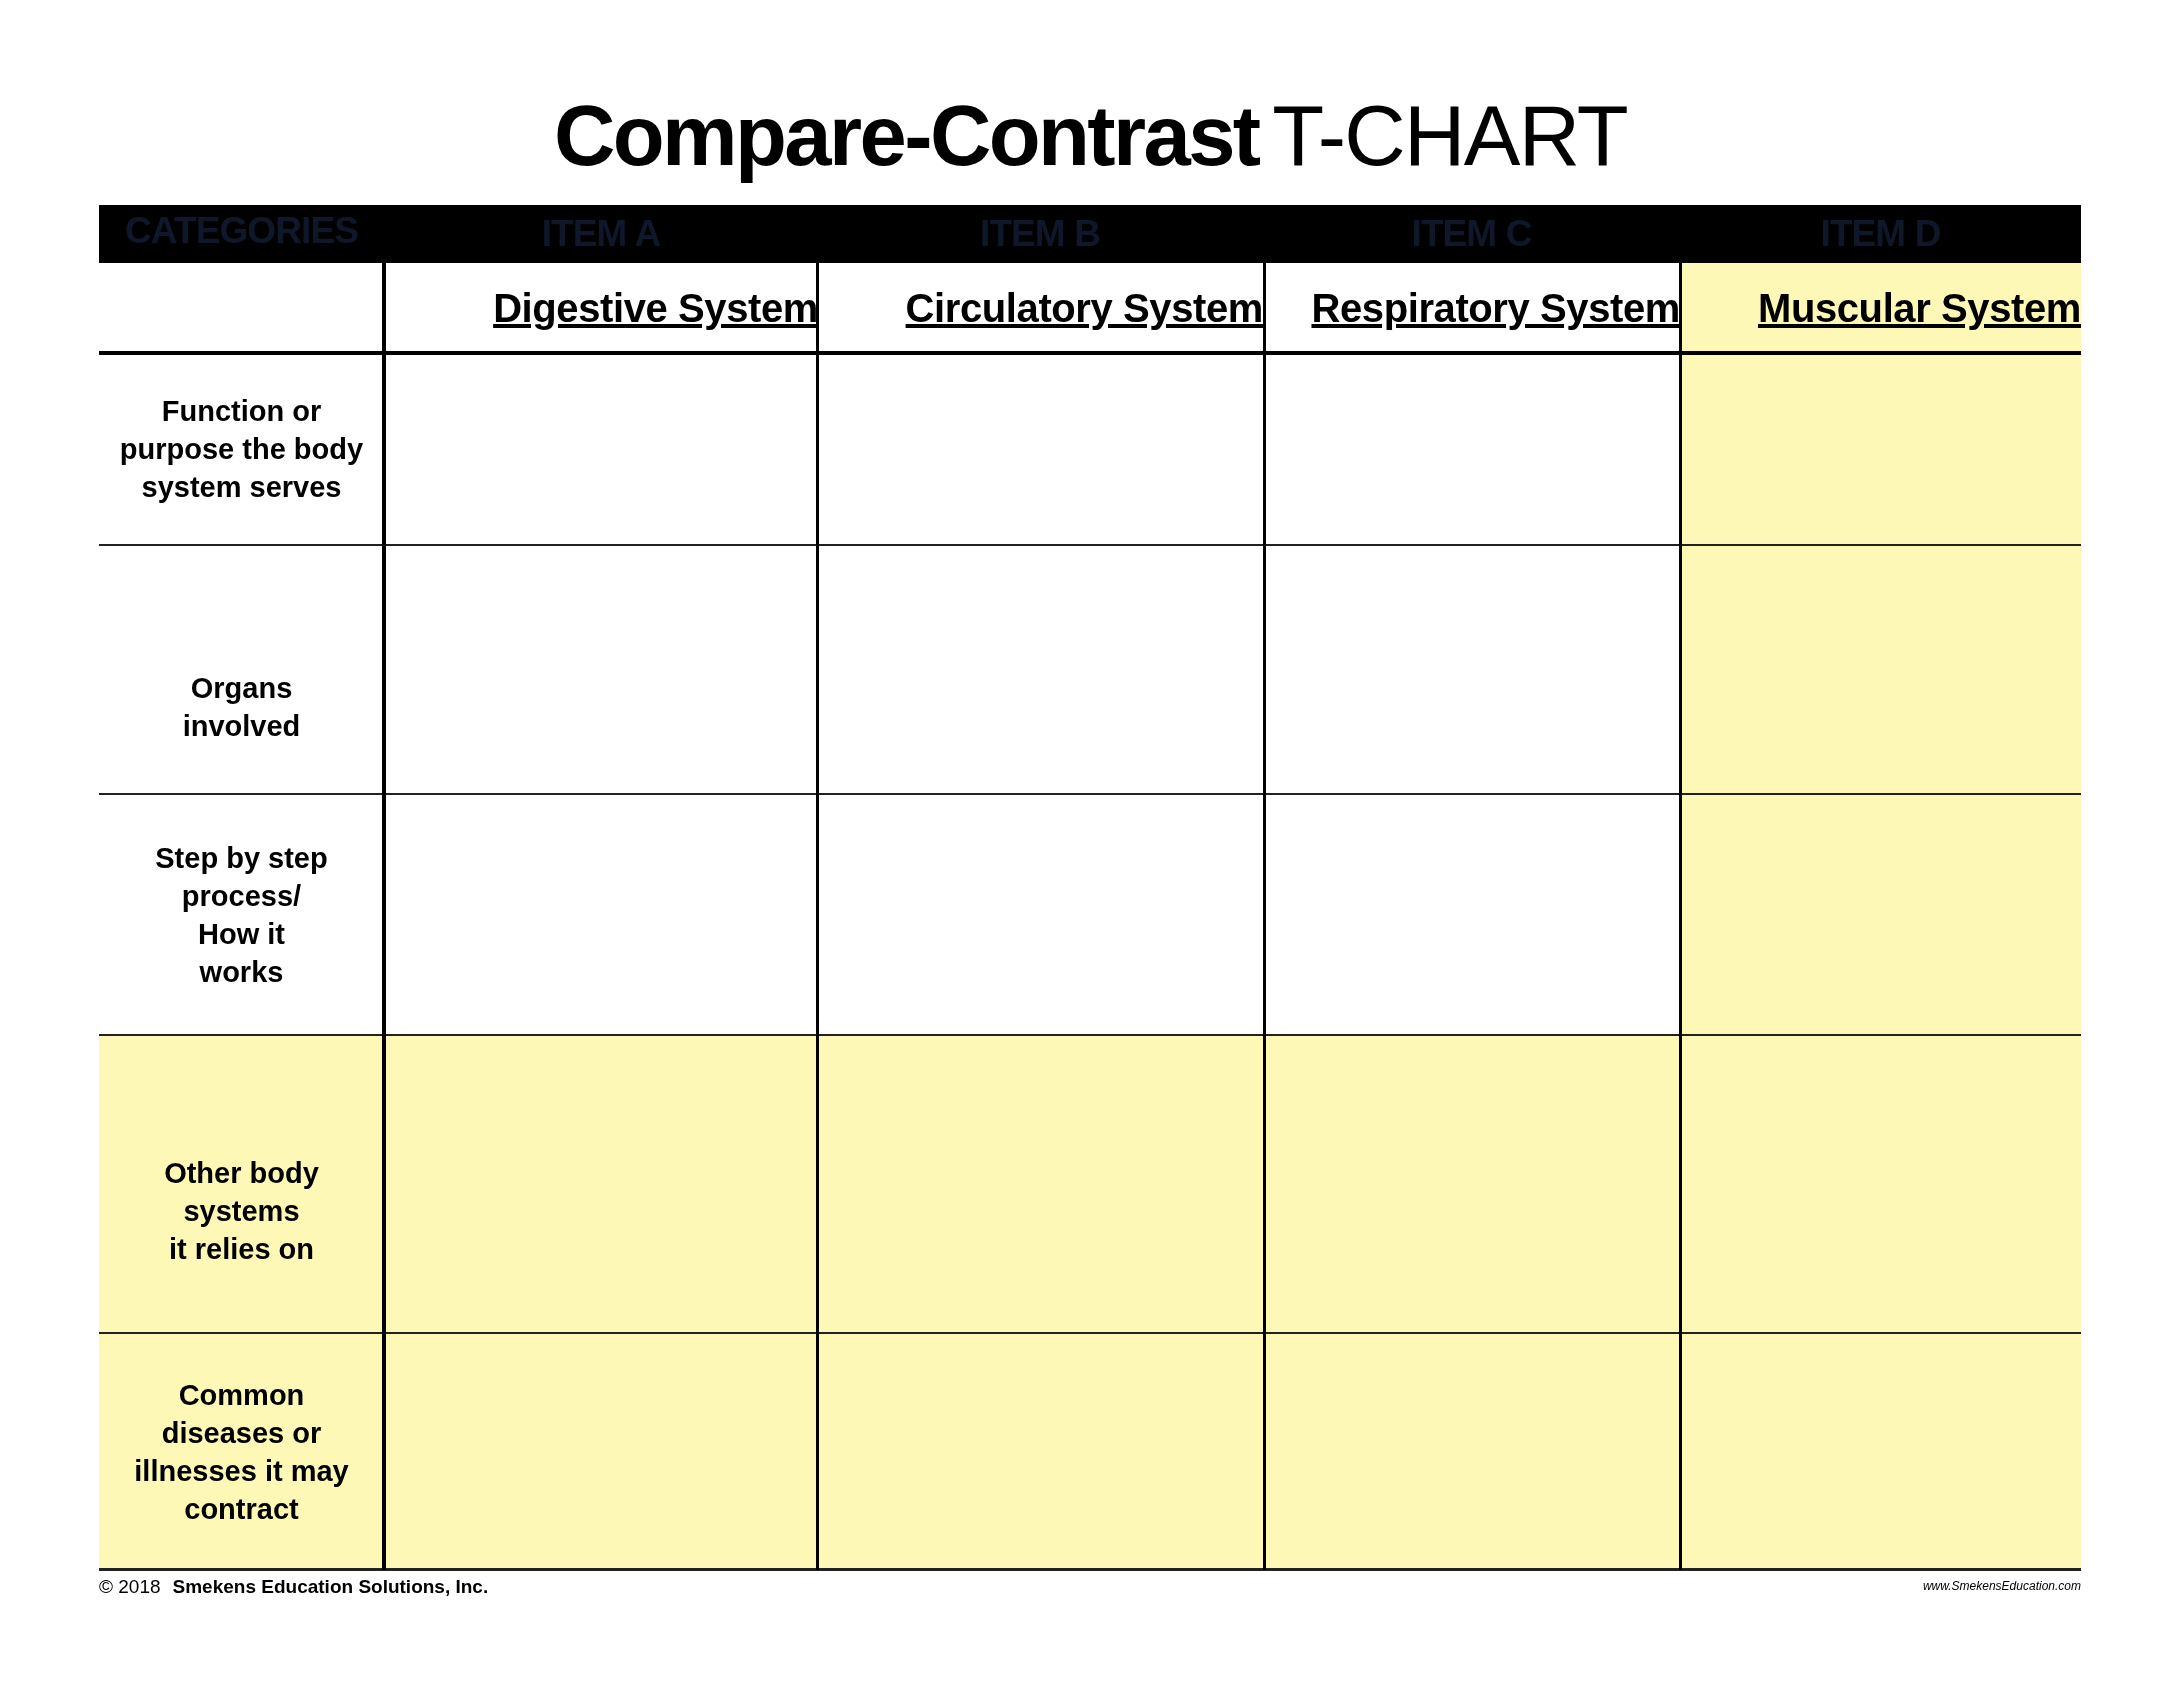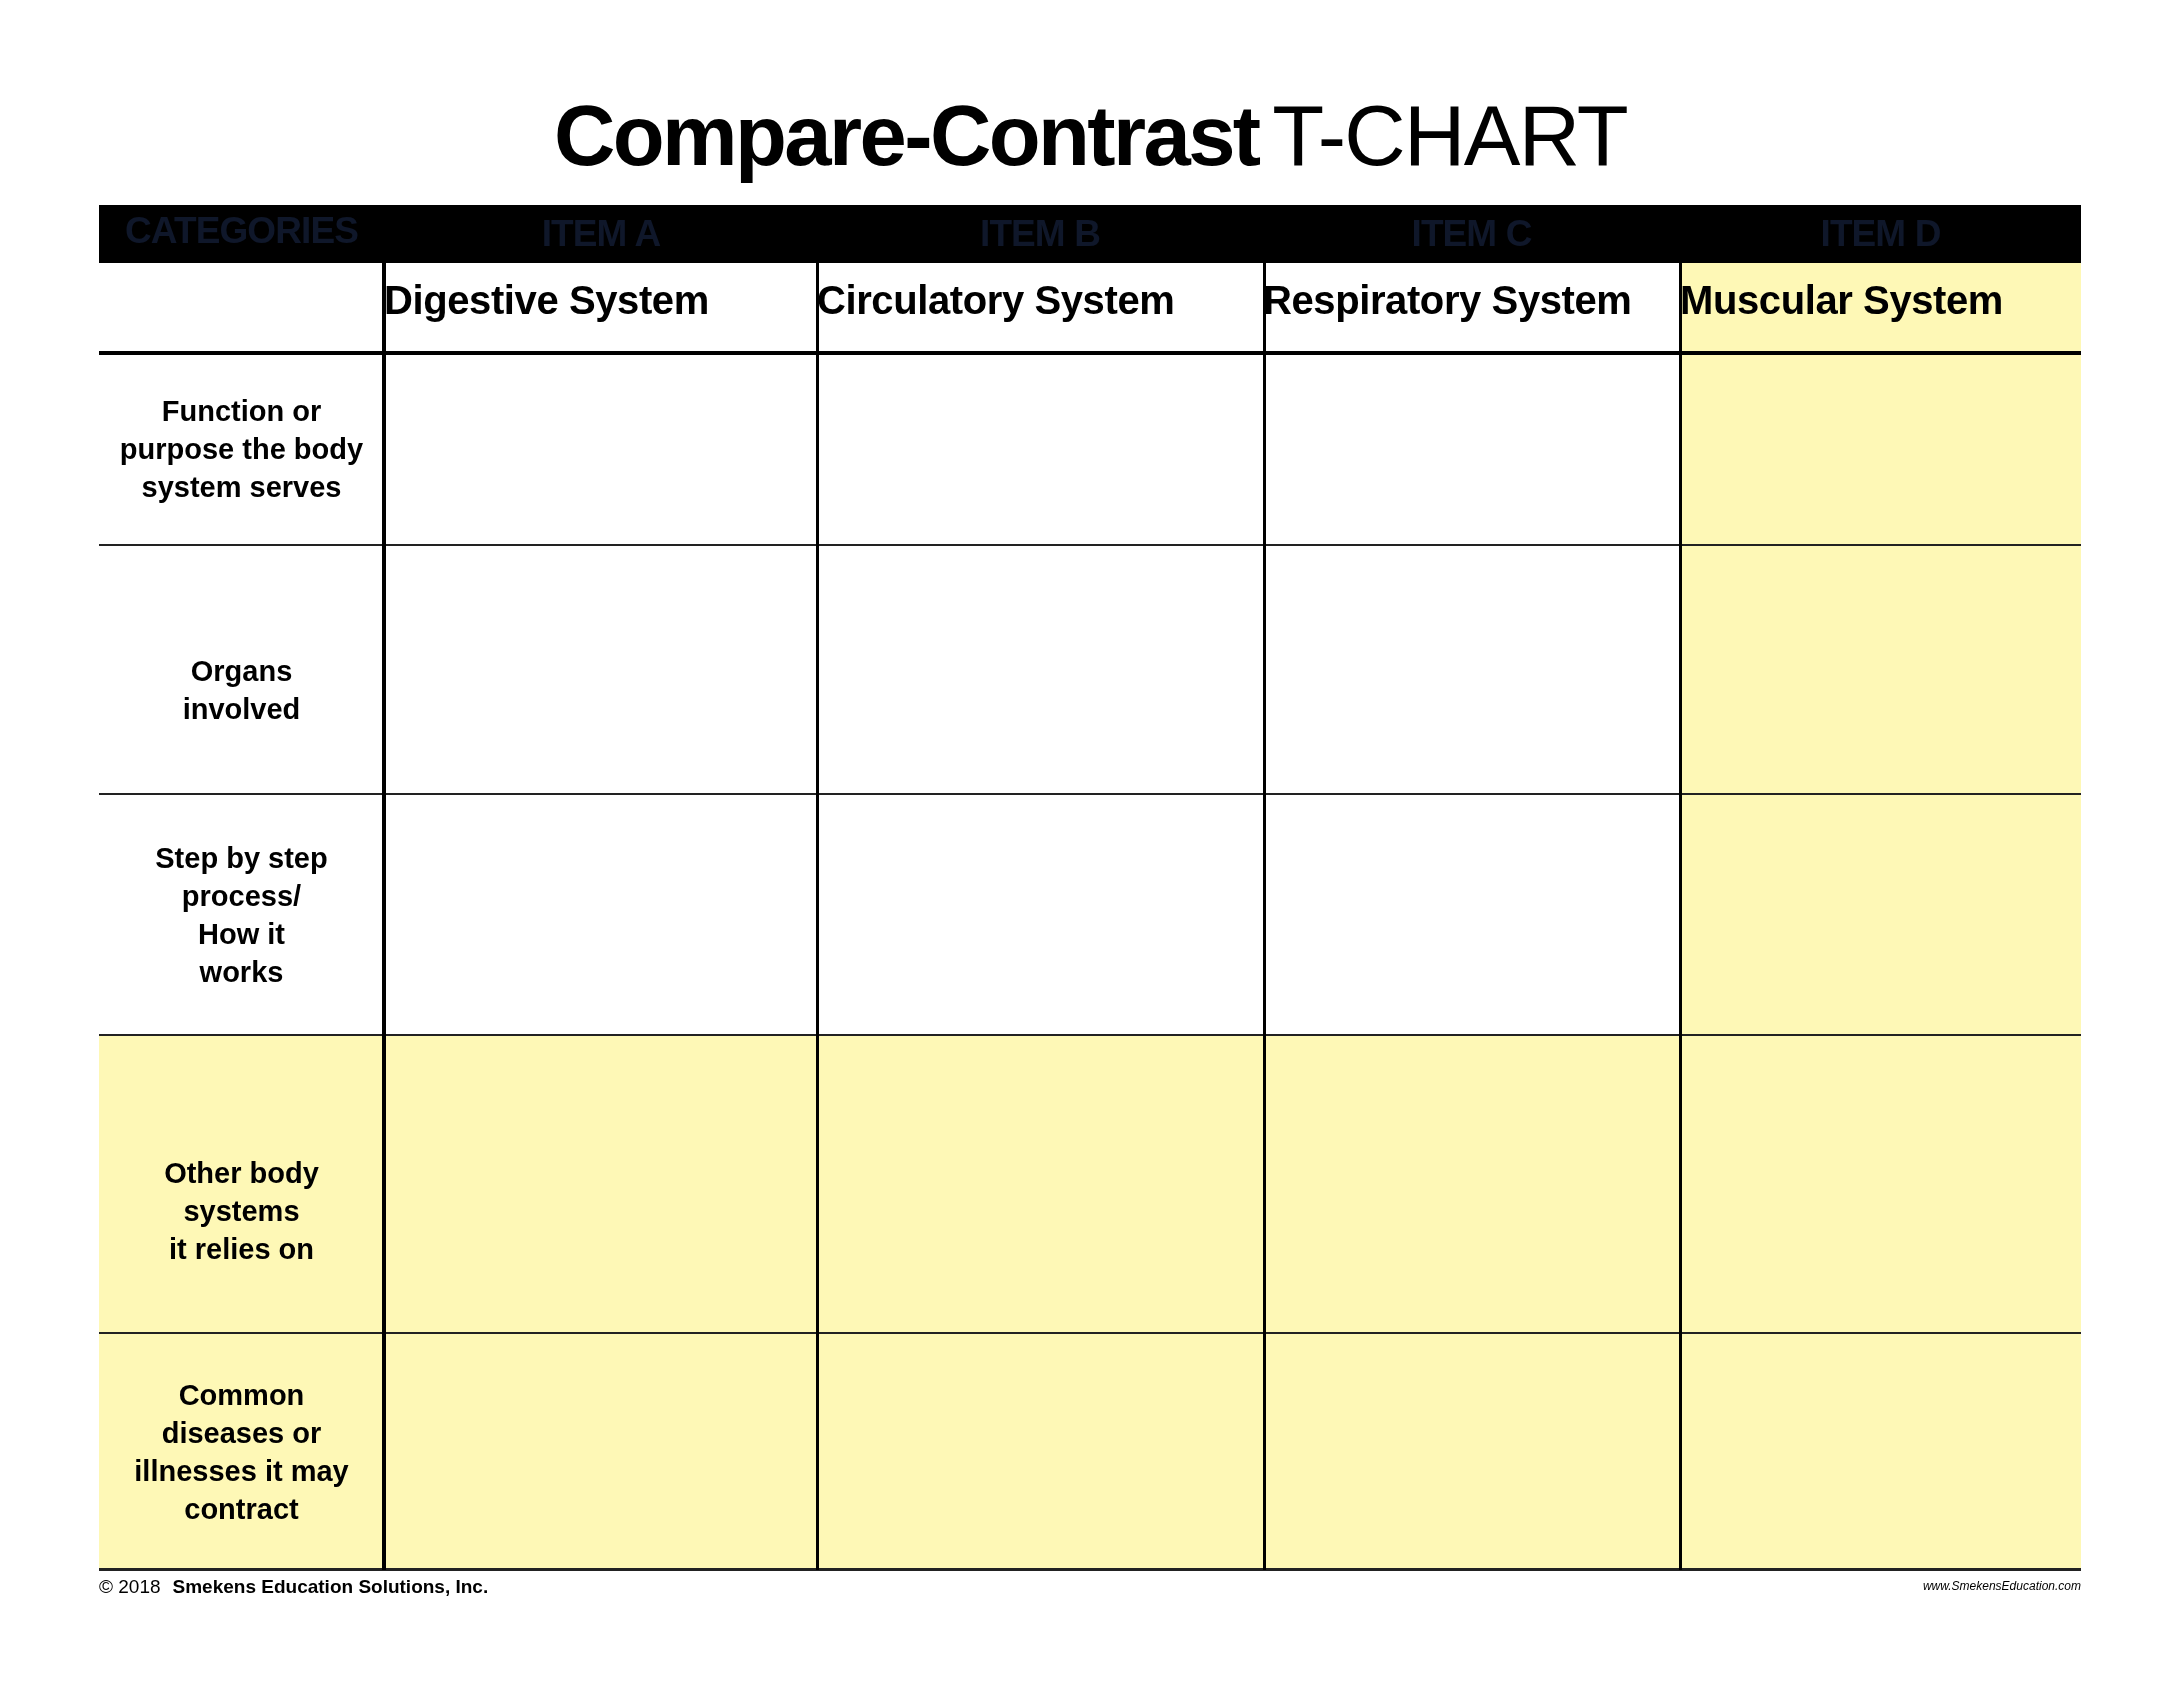--- a/index.html
+++ b/index.html
@@ -13,22 +13,22 @@
 
   .table { position: absolute; left: 99px; top: 205px; width: 1982px; height: 1365px; }
 
   .cell { position: absolute; box-sizing: border-box; }
   .yellow { background: #fef8b6; }
 
   .hdr-bar { position: absolute; left: 0; top: 0; width: 1982px; height: 58px; background: #000; }
   .hdr-text { position: absolute; top: 0; height: 58px; line-height: 58px; color: #0f172a;
               font-weight: 700; font-size: 37px; text-align: center; letter-spacing: -0.9px; }
 
-  .name-text { position: absolute; top: 50px; height: 90px; line-height: 90px;
-               font-weight: 700; font-size: 40px; text-align: left; letter-spacing: -0.4px; white-space: nowrap; }
+  .name-text { position: absolute; top: 58px; height: 90px; line-height: 90px;
+               font-weight: 700; font-size: 40px; text-align: right; letter-spacing: -0.4px; white-space: nowrap; text-decoration: underline; }
 
   .cat-label { position: absolute; left: 0; width: 285px; display: flex; align-items: center;
                justify-content: center; text-align: center; font-weight: 700; font-size: 29px;
                line-height: 38px; white-space: pre-line; }
 
   .vline { position: absolute; background: #000; }
   .hline { position: absolute; left: 0; width: 1982px; background: #222; }
 
   .footer-left { position: absolute; left: 99px; top: 1574px; font-size: 19px; line-height: 25.6px; white-space: nowrap; }
   .footer-left .copy { font-weight: 400; }
@@ -56,21 +56,21 @@
   <div class="hdr-text" style="left:1581px; width:401px;">ITEM D</div>
 
   <div class="name-text" style="left:285px; width:434px;">Digestive System</div>
   <div class="name-text" style="left:718px; width:446px;">Circulatory System</div>
   <div class="name-text" style="left:1164px; width:417px;">Respiratory System</div>
   <div class="name-text" style="left:1581px; width:401px;">Muscular System</div>
 
   <div class="cat-label" style="top:148px; height:192px;">Function or
 purpose the body
 system serves</div>
-  <div class="cat-label" style="top:340px; height:290px;">Organs
+  <div class="cat-label" style="top:357px; height:290px;">Organs
 involved</div>
   <div class="cat-label" style="top:589px; height:241px;">Step by step
 process/
 How it
 works</div>
   <div class="cat-label" style="top:830px; height:386px; padding-bottom:34px; box-sizing:border-box;">Other body
 systems
 it relies on</div>
   <div class="cat-label" style="top:1128px; height:237px;">Common
 diseases or

